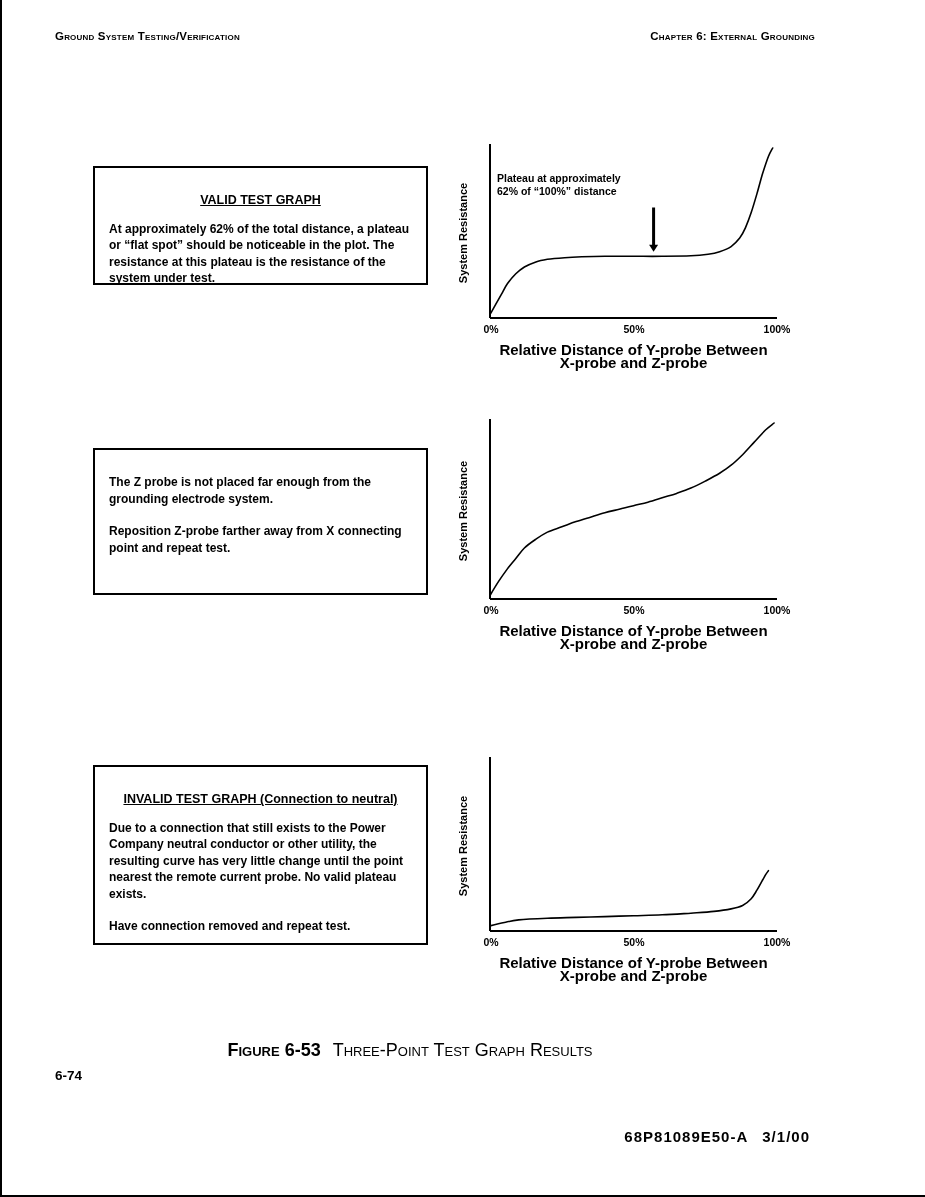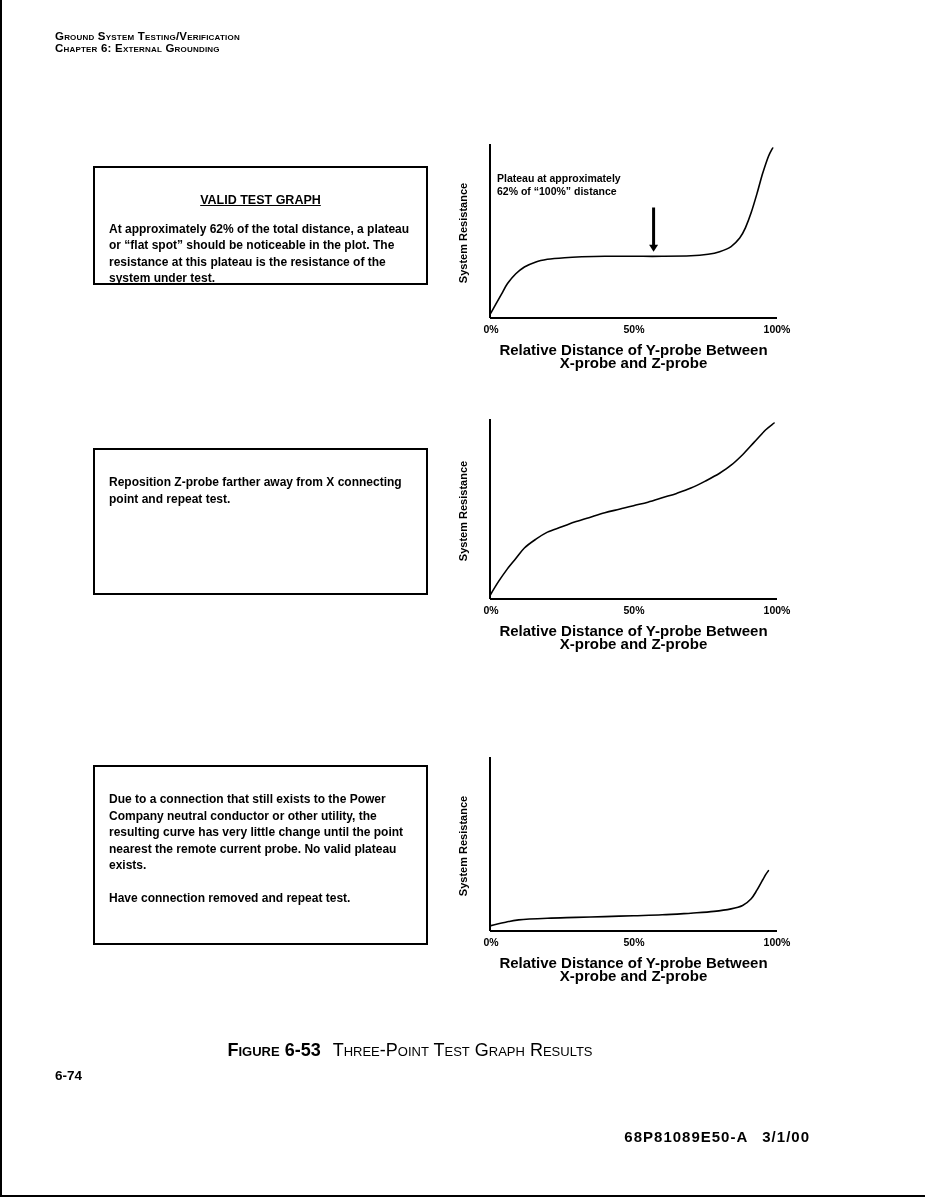--- a/index.html
+++ b/index.html
@@ -3,21 +3,21 @@
 <meta charset="utf-8">
 <style>
   html,body{margin:0;padding:0;background:#888;}
   .page{position:relative;width:925px;height:1197px;background:#ffffff;
         font-family:"Liberation Sans",sans-serif;color:#000;overflow:hidden;margin:0 auto;}
   .edge-left{position:absolute;left:0;top:0;width:2px;height:100%;background:#000;}
   .edge-bottom{position:absolute;left:0;bottom:0;width:100%;height:2px;background:#000;}
 
   .header{position:absolute;left:55px;right:110px;top:30px;display:flex;
           justify-content:space-between;font-variant:small-caps;font-size:11.5px;
-          letter-spacing:0.2px;font-weight:600;flex-direction:column;}
+          letter-spacing:0.2px;font-weight:600;}
 
   .textbox{position:absolute;left:93px;width:335px;border:2px solid #000;box-sizing:border-box;
            padding:24px 14px 10px 14px;font-weight:bold;font-size:12px;line-height:16.5px;}
   .box1{top:166px;height:119px;}
   .box2{top:448px;height:147px;}
   .box3{top:765px;height:180px;}
   .boxtitle{text-align:center;text-decoration:underline;font-size:12.5px;margin-bottom:12px;}
   .boxpara{margin:0 0 16px 0;}
   .boxpara:last-child{margin-bottom:0;}
 
@@ -84,20 +84,21 @@
       <span class="tk tk50">50%</span>
       <span class="tk tk100">100%</span>
     </div>
     <div class="xlabel x1">
       <div>Relative Distance of Y-probe Between</div>
       <div>X-probe and Z-probe</div>
     </div>
   </div>
 
   <div class="textbox box2">
+    <p class="boxpara">The Z probe is not placed far enough from the grounding electrode system.</p>
     <p class="boxpara">Reposition Z-probe farther away from X connecting point and repeat test.</p>
   </div>
 
   <div class="chart c2">
     <svg width="345" height="196">
         <line x1="35" y1="4" x2="35" y2="184" stroke="#000" stroke-width="2"></line>
         <line x1="35" y1="184" x2="322" y2="184" stroke="#000" stroke-width="2"></line>
         <path d="M35 180.48 C 36.4 178.1 40.7 170.8 43.6 166.4 C 46.5 162.0 49.4 157.9 52.2 154.1 C 55.1 150.3 58.0 147.0 60.8 143.5 C 63.7 140.0 66.1 136.2 69.4 133.0 C 72.8 129.7 77.1 126.8 80.9 124.2 C 84.7 121.5 88.1 119.2 92.4 117.1 C 96.7 115.1 102.0 113.6 106.8 111.8 C 111.5 110.1 116.3 108.2 121.1 106.6 C 125.9 104.9 130.7 103.6 135.4 102.2 C 140.2 100.7 145.0 99.1 149.8 97.8 C 154.6 96.4 159.4 95.4 164.2 94.2 C 168.9 93.1 173.7 91.9 178.5 90.7 C 183.3 89.5 188.1 88.5 192.9 87.2 C 197.6 85.9 202.4 84.3 207.2 82.8 C 212.0 81.3 216.8 80.0 221.6 78.4 C 226.3 76.8 231.1 75.2 235.9 73.1 C 240.7 71.1 245.5 68.6 250.3 66.1 C 255.0 63.6 260.3 60.8 264.6 58.2 C 268.9 55.5 272.3 53.3 276.1 50.2 C 279.9 47.2 283.7 43.5 287.6 39.7 C 291.4 35.9 295.2 31.5 299.0 27.4 C 302.9 23.3 307.2 18.3 310.5 15.0 C 313.9 11.8 317.7 9.2 319.1 8.0" fill="none" stroke="#000" stroke-width="1.6" stroke-linecap="round"></path>
         <text x="12" y="96" transform="rotate(-90 12 96)" text-anchor="middle" font-size="11" font-weight="bold" fill="#000">System Resistance</text>
       </svg>
@@ -106,20 +107,21 @@
       <span class="tk tk50">50%</span>
       <span class="tk tk100">100%</span>
     </div>
     <div class="xlabel x2">
       <div>Relative Distance of Y-probe Between</div>
       <div>X-probe and Z-probe</div>
     </div>
   </div>
 
   <div class="textbox box3">
+    <div class="boxtitle">INVALID TEST GRAPH (Connection to neutral)</div>
     <p class="boxpara">Due to a connection that still exists to the Power Company neutral conductor or other utility, the resulting curve has very little change until the point nearest the remote current probe. No valid plateau exists.</p>
     <p class="boxpara">Have connection removed and repeat test.</p>
   </div>
 
   <div class="chart c3">
     <svg width="345" height="190">
         <line x1="35" y1="4" x2="35" y2="178" stroke="#000" stroke-width="2"></line>
         <line x1="35" y1="178" x2="322" y2="178" stroke="#000" stroke-width="2"></line>
         <path d="M35 172.9 C 37.4 172.3 44.6 170.5 49.4 169.5 C 54.1 168.5 56.5 167.7 63.7 166.9 C 70.9 166.2 82.8 165.7 92.4 165.3 C 102.0 164.8 111.5 164.7 121.1 164.4 C 130.7 164.1 140.2 163.8 149.8 163.6 C 159.4 163.3 168.9 163.0 178.5 162.7 C 188.1 162.4 197.6 162.3 207.2 161.8 C 216.8 161.4 227.3 160.7 235.9 160.2 C 244.5 159.6 252.2 159.2 258.9 158.4 C 265.6 157.7 271.3 156.9 276.1 155.9 C 280.9 154.9 284.2 154.2 287.6 152.5 C 290.9 150.8 293.8 148.3 296.2 145.7 C 298.6 143.1 300.0 140.3 301.9 137.2 C 303.8 134.1 306.2 129.6 307.6 127.0 C 309.1 124.5 309.6 123.5 310.5 121.9 C 311.5 120.3 312.9 118.4 313.4 117.7" fill="none" stroke="#000" stroke-width="1.6" stroke-linecap="round"></path>
         <text x="12" y="93" transform="rotate(-90 12 93)" text-anchor="middle" font-size="11" font-weight="bold" fill="#000">System Resistance</text>

